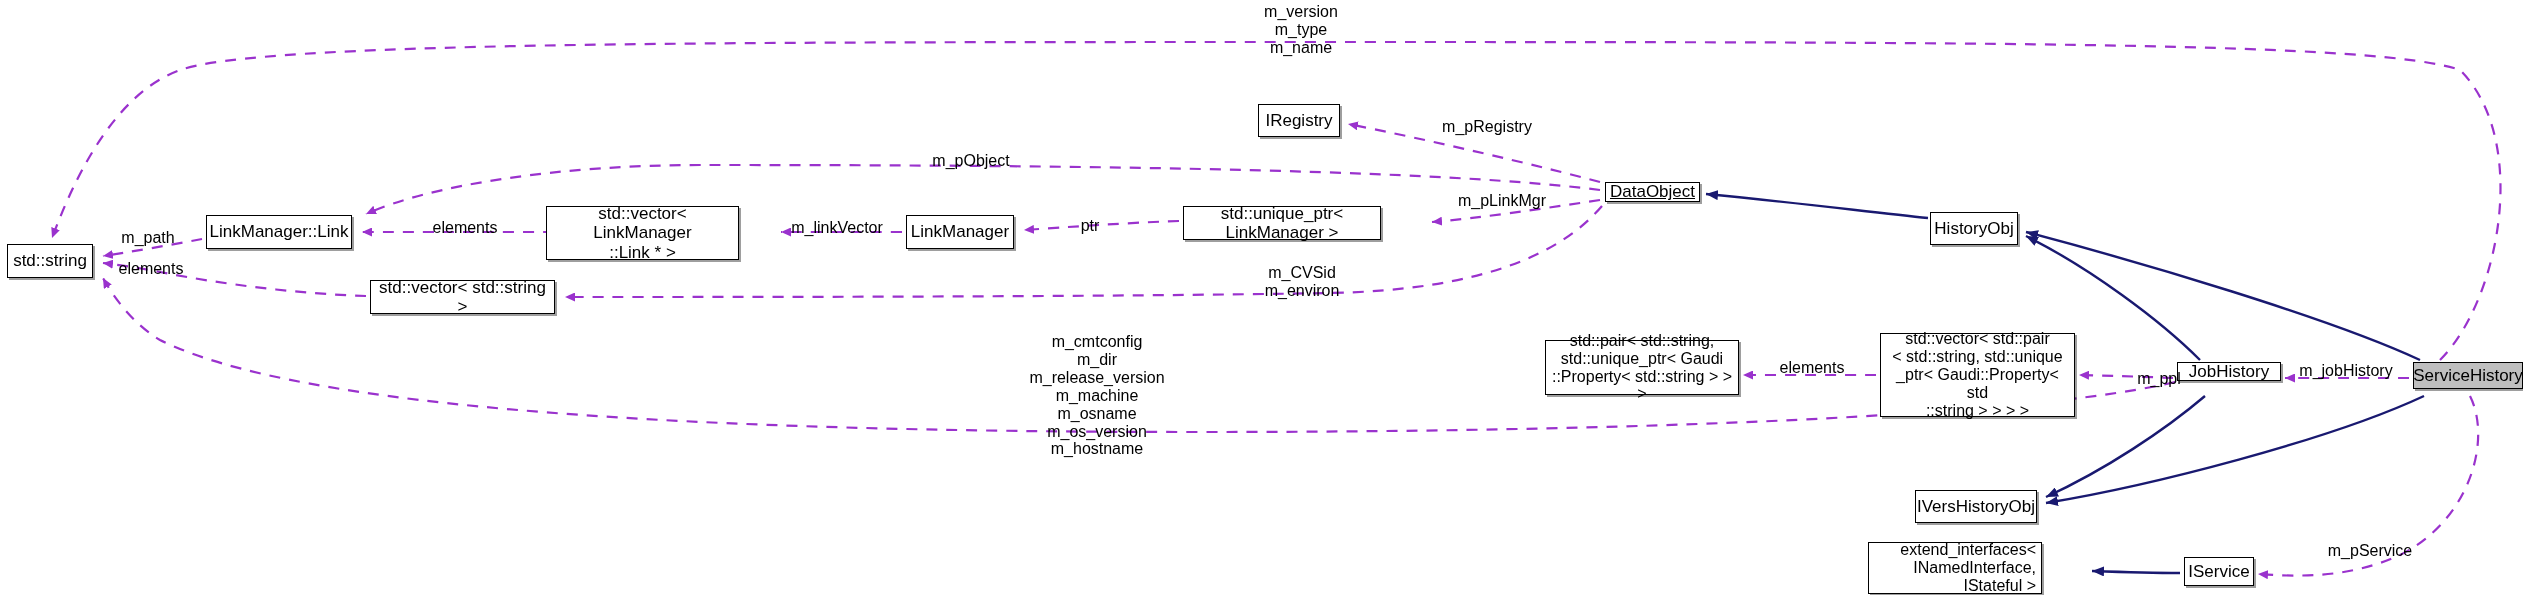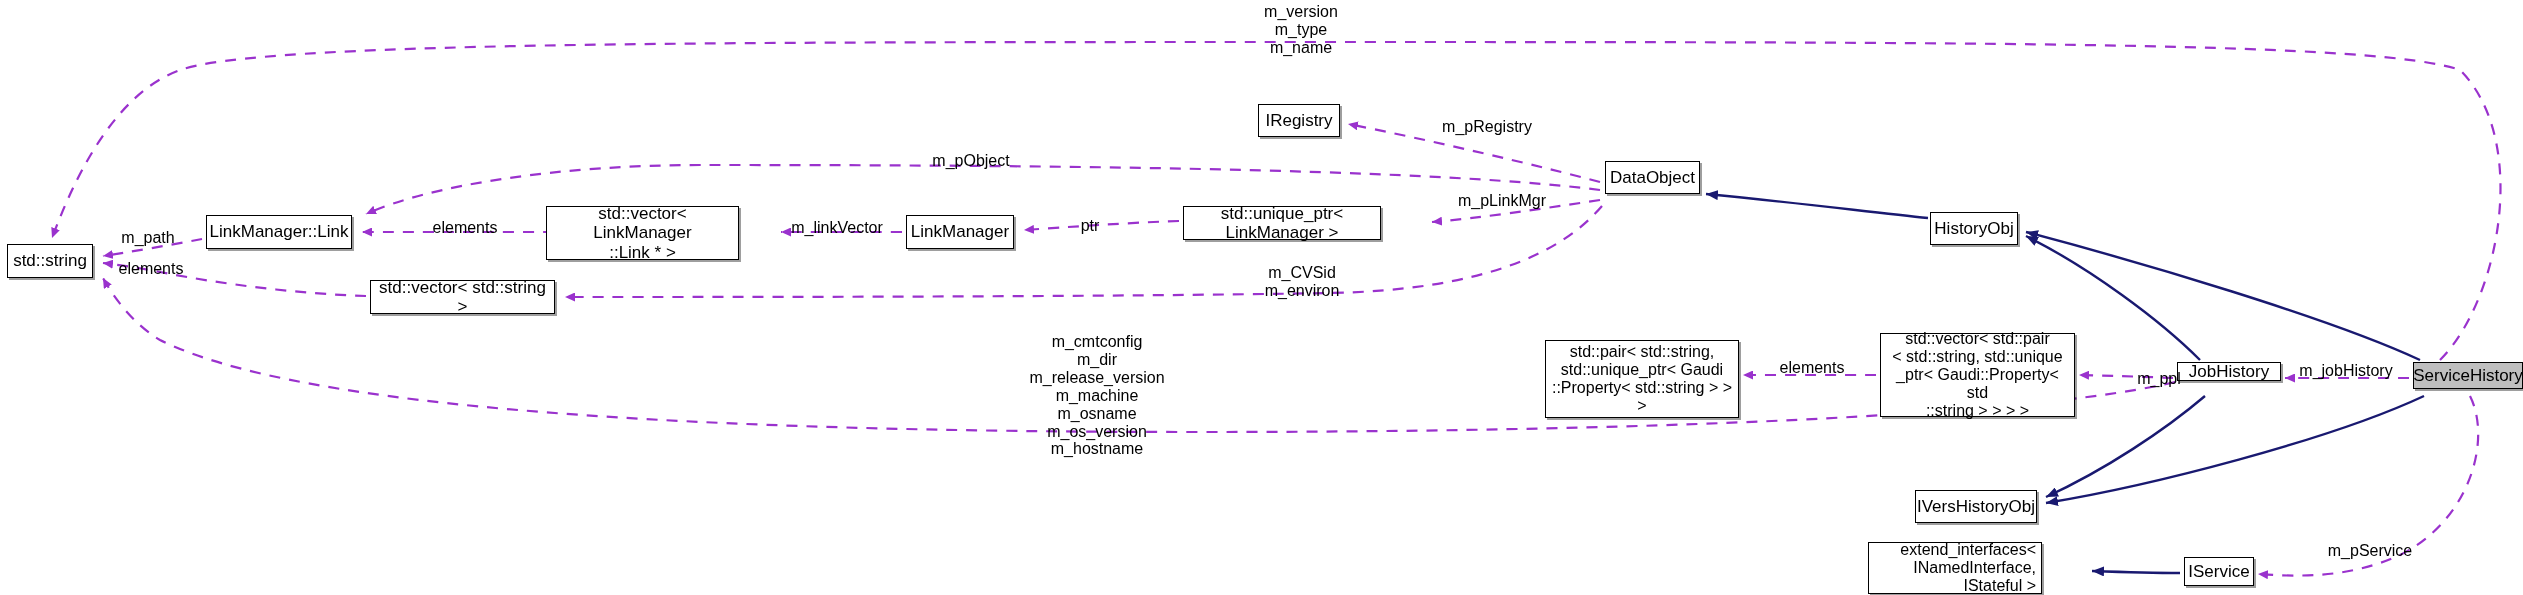--- a/index.html
+++ b/index.html
@@ -126,25 +126,25 @@
 ::Link * &gt;</div>
 
   <div class="node" style="left:906px; top:215px; width:108px; height:34px;">LinkManager</div>
 
   <div class="node" style="left:1183px; top:206px; width:198px; height:34px;">std::unique_ptr&lt; LinkManager &gt;</div>
 
   <div class="node" style="left:370px; top:280px; width:185px; height:34px;">std::vector&lt; std::string &gt;</div>
 
   <div class="node" style="left:1258px; top:104px; width:82px; height:33px;">IRegistry</div>
 
-  <div class="node" style="left:1605px; top:161px; width:95px; height:33px;">DataObject</div>
+  <div class="node" style="left:1605px; top:182px; width:95px; height:20px;text-decoration:underline;">DataObject</div>
 
   <div class="node" style="left:1930px; top:212px; width:88px; height:33px;">HistoryObj</div>
 
-  <div class="node" style="left:1545px; top:340px; width:194px; height:78px; font-size:16px;">std::pair&lt; std::string,
+  <div class="node" style="left:1545px; top:340px; width:194px; height:55px; font-size:16px;">std::pair&lt; std::string,
  std::unique_ptr&lt; Gaudi
 ::Property&lt; std::string &gt; &gt; &gt;</div>
 
   <div class="node" style="left:1880px; top:333px; width:195px; height:84px; font-size:16px;">std::vector&lt; std::pair
 &lt; std::string, std::unique
 _ptr&lt; Gaudi::Property&lt; std
 ::string &gt; &gt; &gt; &gt;</div>
 
   <div class="node" style="left:2177px; top:362px; width:104px; height:19px;">JobHistory</div>
 

